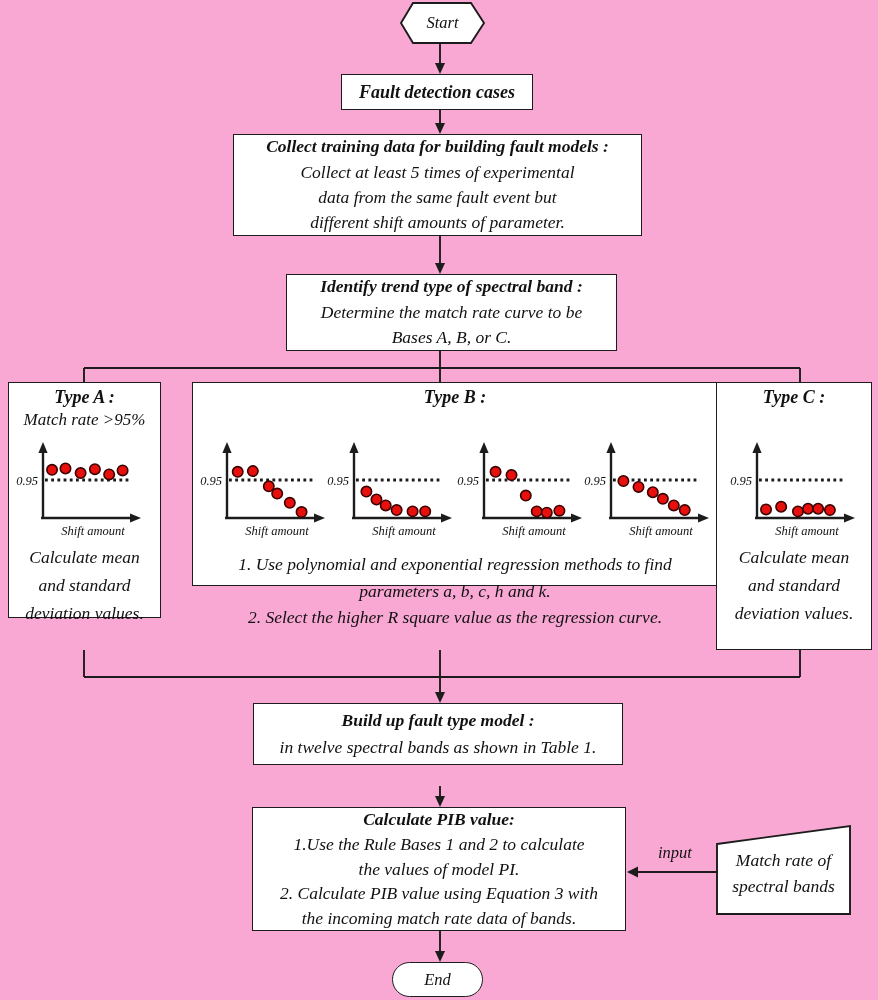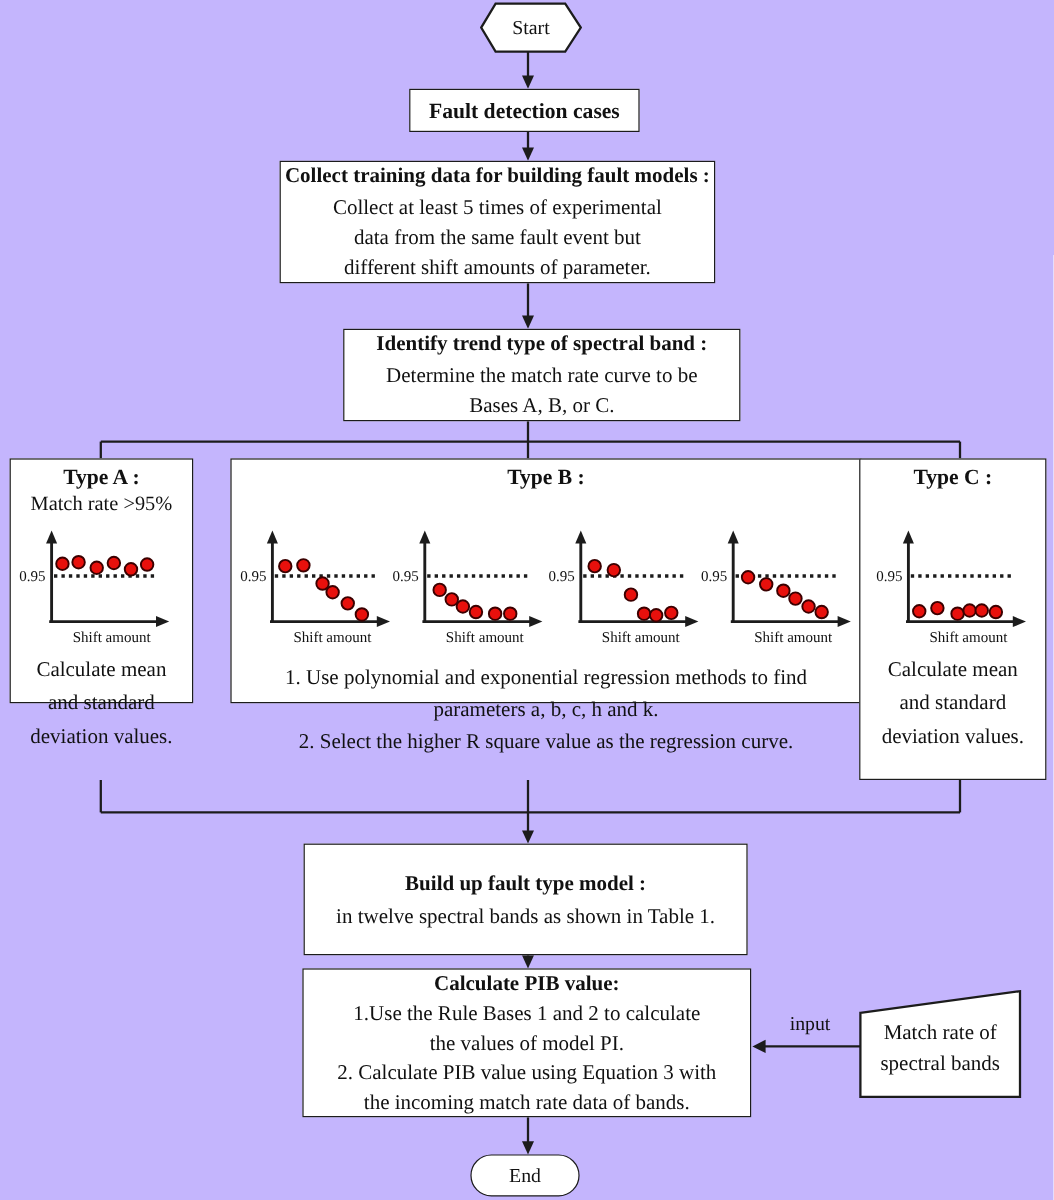--- a/index.html
+++ b/index.html
@@ -1,36 +1,36 @@
 <!DOCTYPE html>
 <html><head>
 <meta charset="utf-8">
 <style>
   html,body{margin:0;padding:0;background:#fff;}
   .canvas{
-    position:relative;width:878px;height:1000px;background:#c4b5fd;
-    font-family:"Liberation Serif","DejaVu Serif",serif;color:#111;overflow:hidden;
+    position:relative;width:878px;height:1000px;background:#f9a8d4;
+    font-family:"Liberation Serif","DejaVu Serif",serif;color:#111;overflow:hidden;font-style:italic;
   }
   svg.overlay{position:absolute;left:0;top:0;z-index:1;}
   .box{
     position:absolute;z-index:2;border:1.9px solid #1c1c1c;background:#fff;
     box-sizing:border-box;display:flex;flex-direction:column;align-items:center;
     justify-content:center;text-align:center;
   }
   .bold{font-weight:bold;}
   .lbl{position:absolute;z-index:3;text-align:center;}
   
   .start-label{left:401px;top:3px;width:83px;height:40px;display:flex;align-items:center;justify-content:center;font-size:16.5px;}
   .fault-box{left:341px;top:74px;width:192px;height:36px;font-size:18px;text-align:center;}
-  .collect-box{left:233px;top:134px;width:363px;height:102px;line-height:25.4px;font-size:17.5px;}
+  .collect-box{left:233px;top:134px;width:409px;height:102px;line-height:25.4px;font-size:17.5px;}
   .identify-box{left:274px;top:274px;width:331px;height:77px;line-height:25.6px;font-size:17.5px;margin-left:12px;}
-  .typeA-box{left:8px;top:382px;width:153px;height:204px;justify-content:flex-start;overflow:visible;padding-left:16px;}
+  .typeA-box{left:8px;top:382px;width:153px;height:236px;justify-content:flex-start;overflow:visible;padding-left:16px;}
   .typeB-box{left:192px;top:382px;width:526px;height:204px;justify-content:flex-start;overflow:visible;}
   .typeC-box{left:716px;top:382px;width:156px;height:268px;justify-content:flex-start;overflow:visible;}
-  .build-box{left:253px;top:703px;width:370px;height:93px;line-height:27px;font-size:17.5px;}
+  .build-box{left:253px;top:703px;width:370px;height:62px;line-height:27px;font-size:17.5px;}
   .pib-box{left:252px;top:807px;width:374px;height:124px;line-height:24.7px;font-size:17.5px;}
   .end-box{left:392px;top:962px;width:91px;height:35px;border-radius:17.5px;font-size:16.5px;align-items:center;}
   .type-title{position:absolute;top:4px;left:0;width:100%;font-size:18px;font-weight:bold;text-align:center;}
   .typeA-sub{position:absolute;top:27px;left:0;width:100%;font-size:17px;text-align:center;}
   .type-body{position:absolute;left:0;width:100%;text-align:center;font-size:17.5px;}
   .typeAC-body{top:160px;line-height:28px;}
   .typeB-body{top:168px;line-height:26.5px;}
   .minichart{position:absolute;overflow:visible;}
   .input-label{left:640px;top:843px;width:70px;font-size:16.5px;}
   .trap-label{left:717px;top:847px;width:133px;font-size:17.5px;line-height:26px;}

